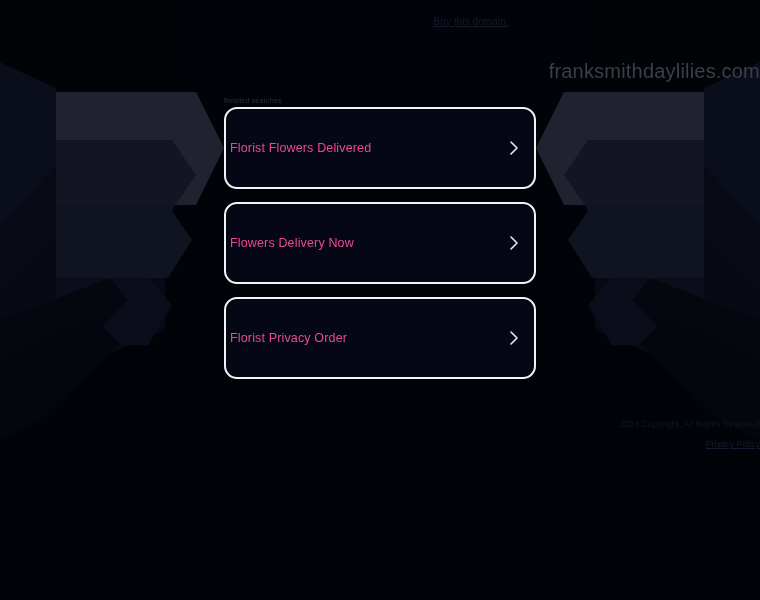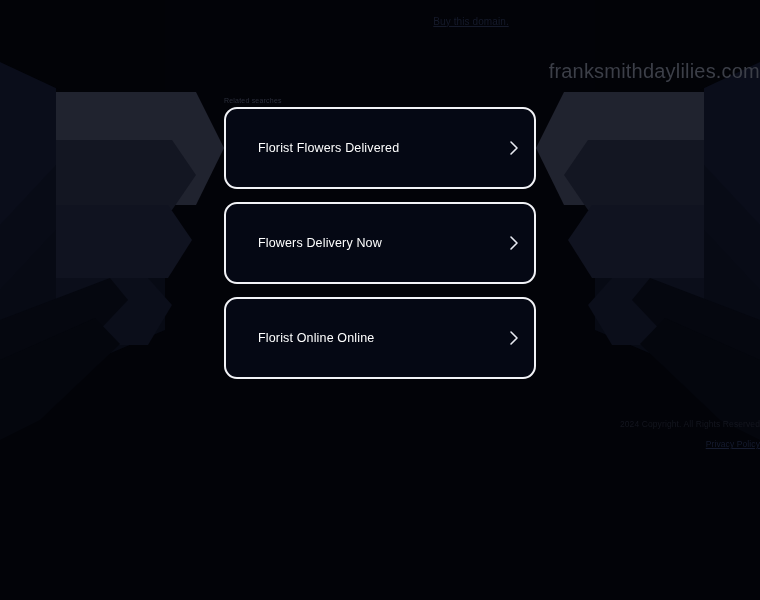--- a/index.html
+++ b/index.html
@@ -95,22 +95,22 @@
     border-radius: 13px;
     background: #050814;
     display: flex;
     align-items: center;
     cursor: pointer;
   }
   .card-label {
     font-size: 12.5px;
     line-height: 16px;
     font-weight: 400;
-    color: #ffffff;
-    padding-left: 32px;
+    color: #ec4899;
+    padding-left: 4px;
     letter-spacing: 0.15px;
   }
   .card-chevron {
     position: absolute;
     right: 14px;
     top: 50%;
     transform: translateY(-50%);
     width: 12px;
     height: 18px;
     display: flex;
@@ -207,21 +207,21 @@
     <div class="card">
       <span class="card-label">Flowers Delivery Now</span>
       <span class="card-chevron">
         <svg width="10" height="16" viewBox="0 0 10 16" fill="none" xmlns="http://www.w3.org/2000/svg">
           <path d="M2 2 L8 8 L2 14" stroke="#e8eaf2" stroke-width="1.6" stroke-linecap="round" stroke-linejoin="round"></path>
         </svg>
       </span>
     </div>
 
     <div class="card">
-      <span class="card-label">Florist Online Online</span>
+      <span class="card-label">Florist Privacy Order</span>
       <span class="card-chevron">
         <svg width="10" height="16" viewBox="0 0 10 16" fill="none" xmlns="http://www.w3.org/2000/svg">
           <path d="M2 2 L8 8 L2 14" stroke="#e8eaf2" stroke-width="1.6" stroke-linecap="round" stroke-linejoin="round"></path>
         </svg>
       </span>
     </div>
 
   </div>
 
   <div class="footer">

